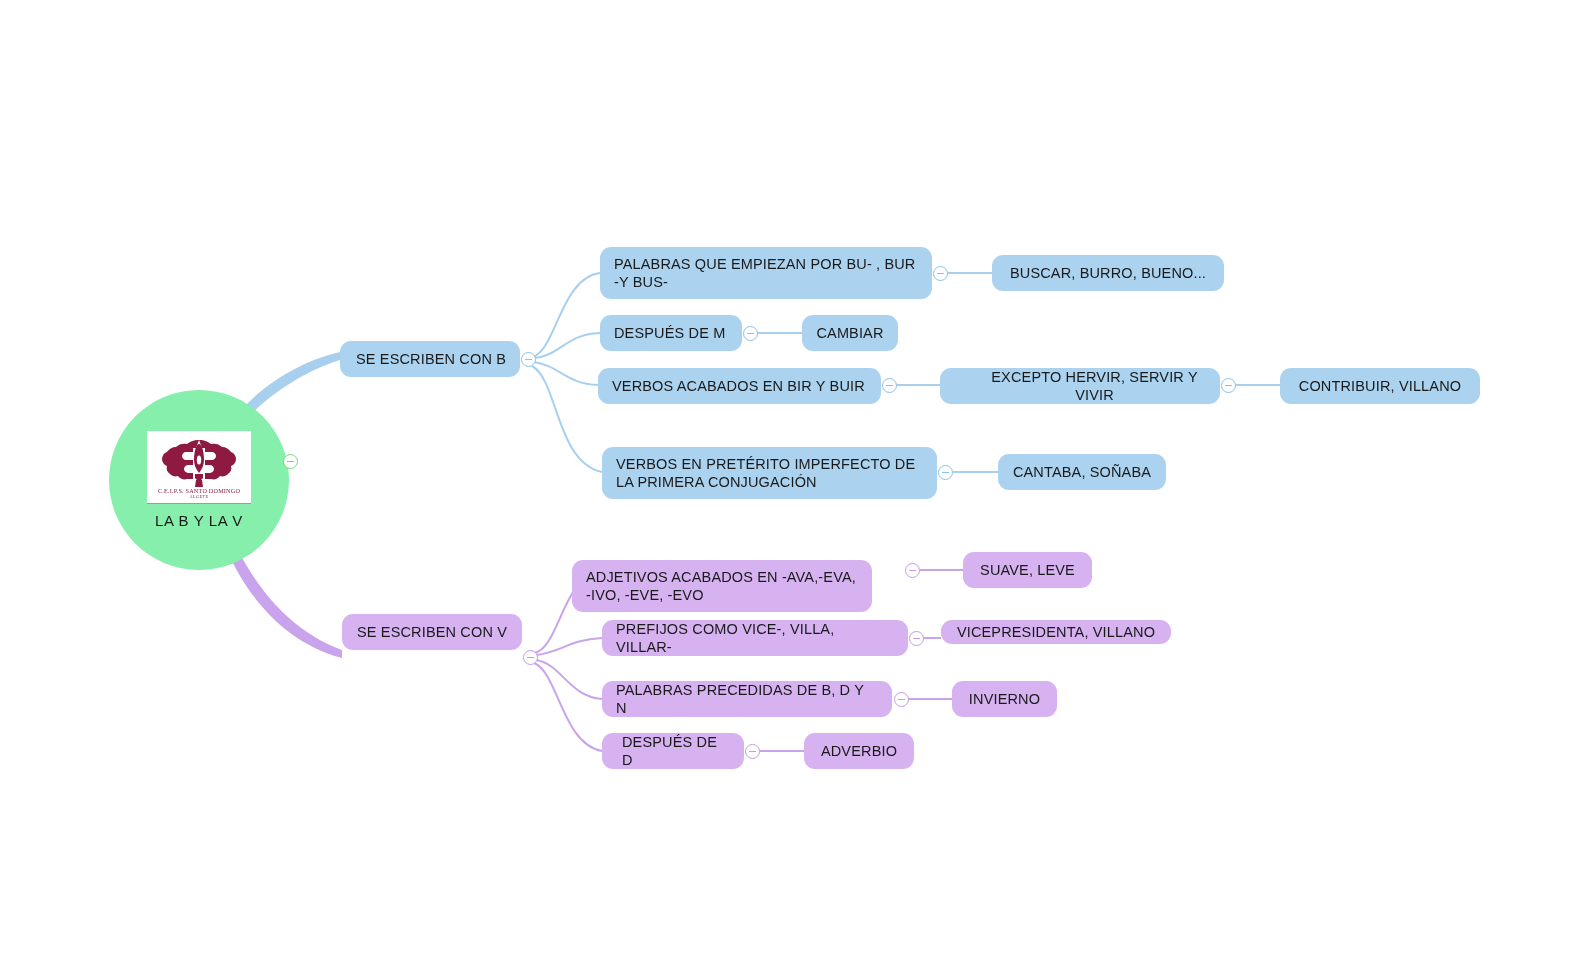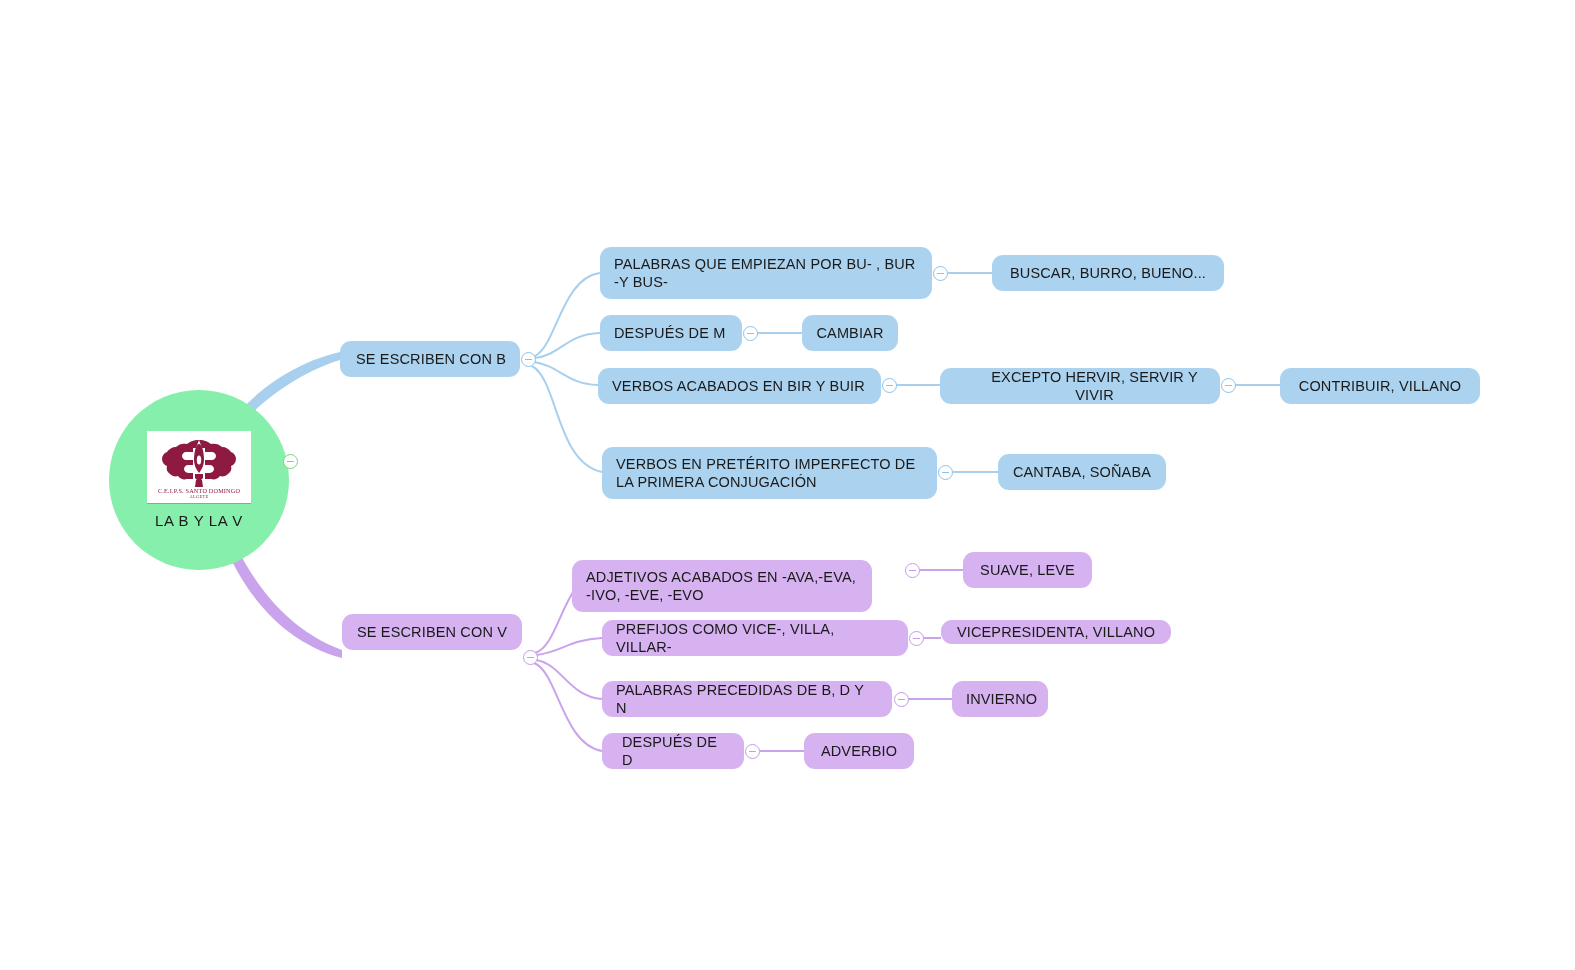--- a/index.html
+++ b/index.html
@@ -231,21 +231,21 @@
 
   <div class="node purple" style="left:941px; top:620px; width:230px; height:24px; justify-content:center;">
     <span class="node-label" style="text-align:center;">VICEPRESIDENTA, VILLANO</span>
   </div>
 
   <div class="node purple" style="left:602px; top:681px; width:290px; height:36px;">
     <span class="node-label">PALABRAS PRECEDIDAS DE B, D Y N</span>
   </div>
   <div class="toggle purple" style="left:894px; top:692px;"></div>
 
-  <div class="node purple" style="left:952px; top:681px; width:96px; height:36px; justify-content:center;">
+  <div class="node purple" style="left:952px; top:681px; width:105px; height:36px; justify-content:center;">
     <span class="node-label" style="text-align:center;">INVIERNO</span>
   </div>
 
   <div class="node purple" style="left:602px; top:733px; width:142px; height:36px;padding-left:20px;">
     <span class="node-label">DESPUÉS DE D</span>
   </div>
   <div class="toggle purple" style="left:745px; top:744px;"></div>
 
   <div class="node purple" style="left:804px; top:733px; width:110px; height:36px; justify-content:center;">
     <span class="node-label" style="text-align:center;">ADVERBIO</span>

